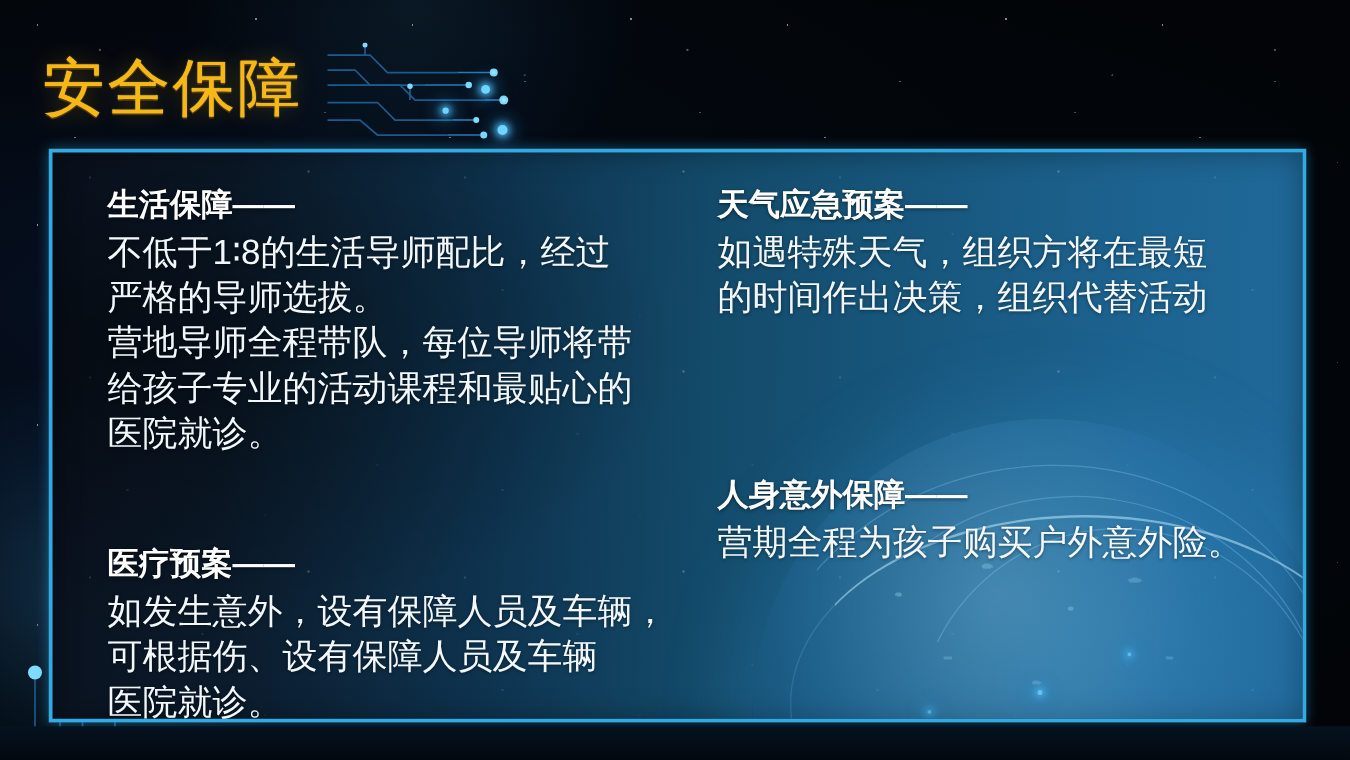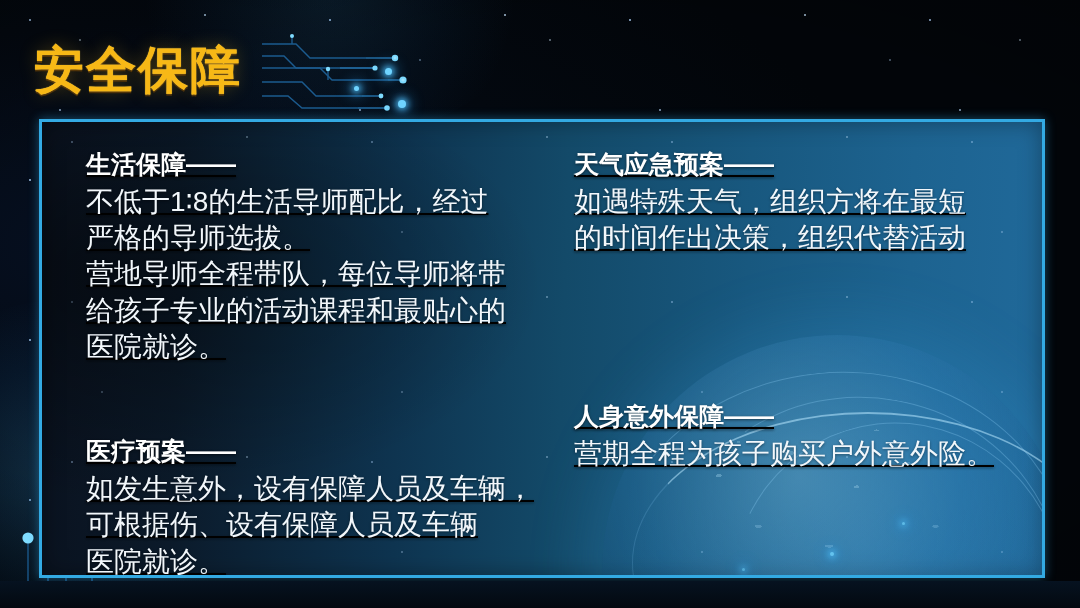--- a/index.html
+++ b/index.html
@@ -49,21 +49,21 @@
     position:absolute;border-radius:50%;pointer-events:none;
     background:radial-gradient(circle, rgba(60,160,225,.26) 0%, rgba(30,110,180,.12) 45%, rgba(0,0,0,0) 72%);
   }
 
   
   #title-wrap{
     position:absolute;left:34px;top:38px;height:64px;
     display:flex;align-items:center;
   }
   #slide-title{
-    font-size:50px;line-height:1;font-weight:bold;
+    font-size:50px;line-height:1;font-weight:normal;
     color:#f7b816;
     letter-spacing:2px;
     text-shadow:
       0 0 1px #ffd24d,
       0 2px 0 rgba(120,70,0,.55),
       0 0 18px rgba(247,184,22,.30);
     white-space:nowrap;
   }
 
   
@@ -138,25 +138,24 @@
     border-bottom:none;
     filter:blur(.4px);
   }
 
   
   #content{
     position:absolute;left:0;top:0;right:0;bottom:0;
     display:flex;
     padding:20px 26px 18px 44px;
     box-sizing:border-box;
-    text-decoration:underline;
   }
   .column{flex:1;display:flex;flex-direction:column;}
   .column.left{max-width:470px;}
-  .column.right{padding-left:40px;gap:20px;}
+  .column.right{padding-left:40px;}
 
   .block{ }
   .block.b-life{margin-top:8px;}
   .block.b-medical{margin-top:72px;}
   .block.b-weather{margin-top:8px;}
   .block.b-accident{margin-top:126px;}
 
   .block-heading{
     font-size:25px;font-weight:bold;color:#ffffff;
     line-height:1.18;

